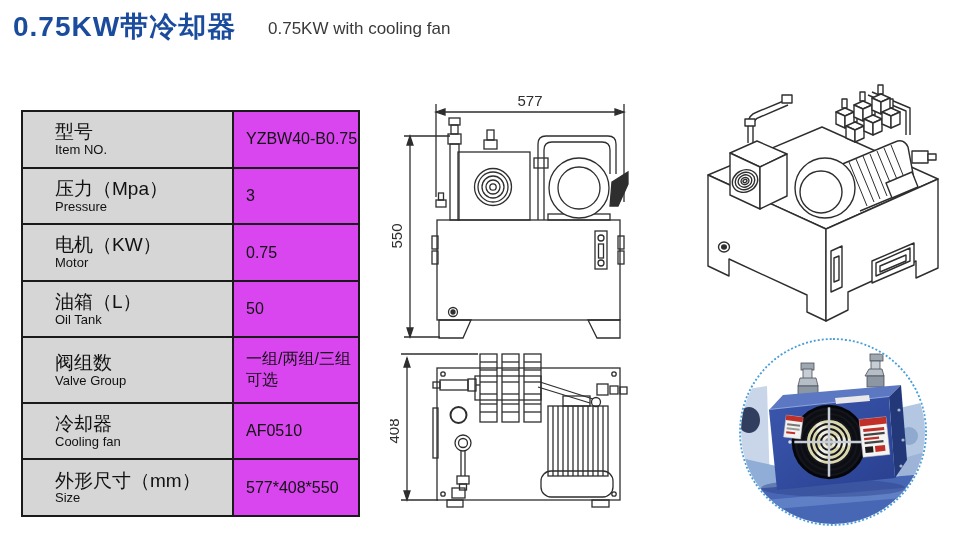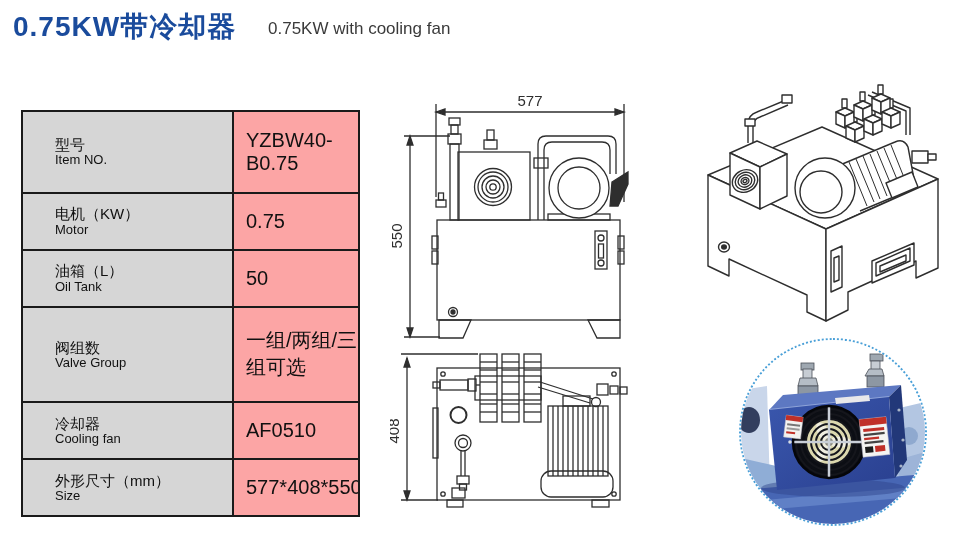--- a/index.html
+++ b/index.html
@@ -20,22 +20,22 @@
     border-collapse:collapse;table-layout:fixed;
   }
   table.spec td{
     border:2px solid var(--table-border,#1a1a1a);
     vertical-align:middle;overflow:hidden;
   }
   td.lbl{
     width:177px;background:var(--table-label-bg,#d6d6d6);
     padding:0 0 0 32px;
   }
-  td.val{padding:0 0 0 12px;font-size:20px;background:#fca5a5;}
-  .zh{font-size:15px;line-height:1.15;}
+  td.val{padding:0 0 0 12px;font-size:16px;background:#d946ef;}
+  .zh{font-size:19px;line-height:1.15;}
   .en{font-size:13px;line-height:1.1;}
   .drawing{position:absolute;}
   .drawing svg{display:block;}
   .dim-text{font-size:15px;fill:#2e2e2e;font-family:"Liberation Sans",sans-serif;}
   .photo{
     position:absolute;left:739px;top:338px;width:188px;height:188px;
     box-sizing:border-box;border-radius:50%;
     border:2px dotted var(--photo-ring-blue,#4aa0d8);
     overflow:hidden;background:#fff;
   }
@@ -47,20 +47,27 @@
 <div class="title-en">0.75KW with cooling fan</div>
 
 <table class="spec">
   <tbody>
     <tr>
       <td class="lbl">
           <div class="zh">型号</div>
           <div class="en">Item NO.</div>
         </td>
       <td class="val">YZBW40-B0.75</td>
+    </tr>
+    <tr>
+      <td class="lbl">
+          <div class="zh">压力（Mpa）</div>
+          <div class="en">Pressure</div>
+        </td>
+      <td class="val">3</td>
     </tr>
     <tr>
       <td class="lbl">
           <div class="zh">电机（KW）</div>
           <div class="en">Motor</div>
         </td>
       <td class="val">0.75</td>
     </tr>
     <tr>
       <td class="lbl">

